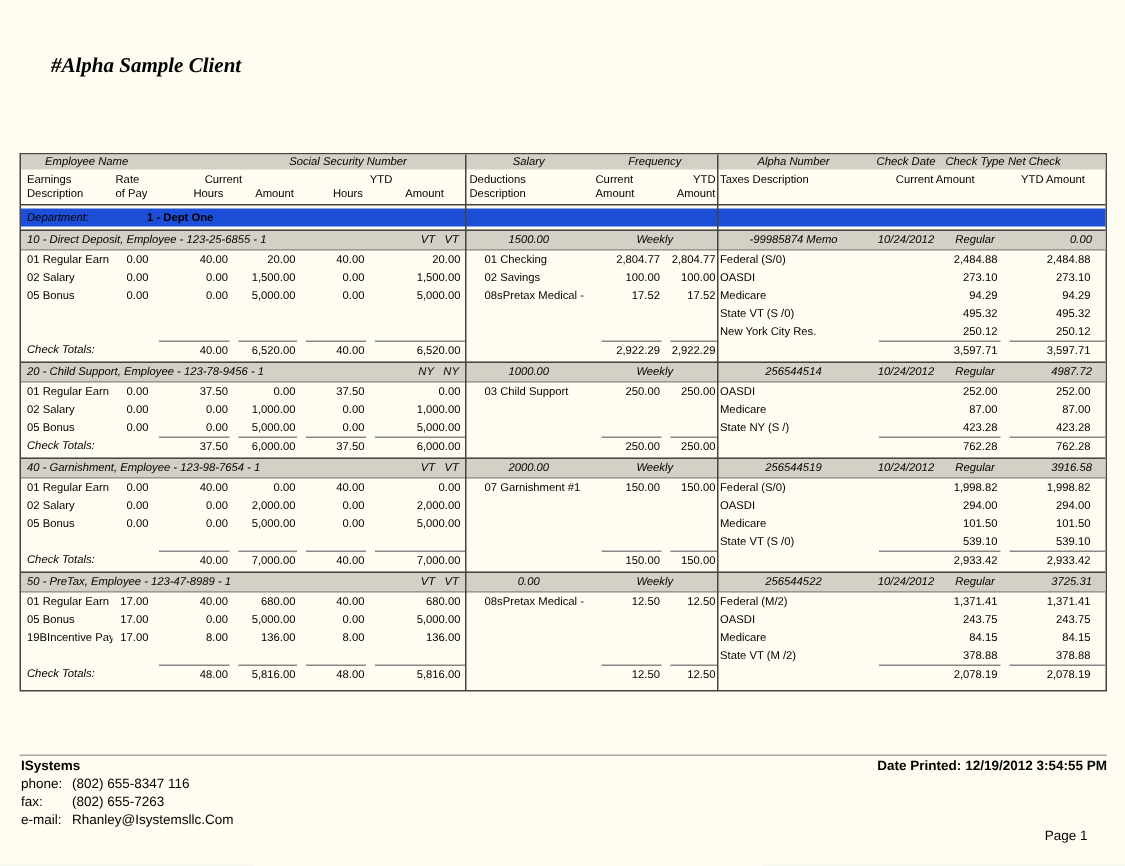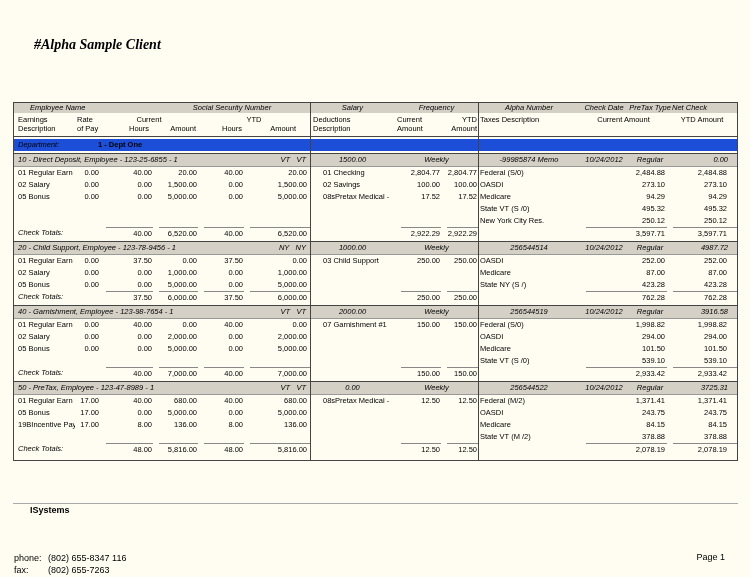--- a/index.html
+++ b/index.html
@@ -62,43 +62,43 @@
   .num{text-align:right;}
   .pr1{padding-right:1px;} .pr2{padding-right:2px;} .pr3{padding-right:3px;} .pr10{padding-right:10px;}
 
   .g-tot{display:grid;grid-template-columns:86px 53px 45px 46px 66px 85px 46px 37px 102px 87px 70px;}
   .tot-label{padding-left:4px;font-style:italic;}
   .ovl{border-top:1px solid #888;margin-left:6px;}
   .tspacer{height:5px;}
 
   
   .footer-line{position:absolute;left:13px;top:503px;width:725px;height:1px;background:#aaa;}
-  .company{position:absolute;left:30px;top:505px;font-size:9px;font-weight:bold;}
+  .company{position:absolute;left:14px;top:505px;font-size:9px;font-weight:bold;}
   .date-printed{position:absolute;left:520px;top:505px;width:218px;text-align:right;font-size:9px;font-weight:bold;}
-  .contact{position:absolute;left:14px;font-size:9px;display:grid;grid-template-columns:34px auto;width:300px;margin-top:36px;}
+  .contact{position:absolute;left:14px;font-size:9px;display:grid;grid-template-columns:34px auto;width:300px;}
   .c-phone{top:517px;} .c-fax{top:529px;} .c-email{top:541px;}
   .page-num{position:absolute;left:600px;top:552px;width:125px;text-align:right;font-size:9px;}
 </style>
 </head>
 <body>
 
 <div class="page">
 
   <div class="client-name">#Alpha Sample Client</div>
 
 
   <div class="paytable">
     <div class="row band1">
       <div class="b1l">Employee Name</div>
       <div class="b1c">Social Security Number</div>
       <div class="b1c">Salary</div>
       <div class="b1c">Frequency</div>
       <div class="b1c">Alpha Number</div>
       <div class="b1c">Check Date</div>
-      <div class="b1c">PreTax Type</div>
+      <div class="b1c">Check Type</div>
       <div class="b1r">Net Check</div>
     </div>
 
     <div class="band2">
       <div class="b2 c-edesc">
         <span>Earnings</span>
         <span>Description</span>
       </div>
       <div class="b2 c-rate">
         <span>Rate</span>
@@ -478,20 +478,24 @@
         </div>
       </div>
 
     <div class="tspacer"></div>
     <div class="vdiv vdiv1"></div>
     <div class="vdiv vdiv2"></div>
   </div>
 
   <div class="footer-line"></div>
   <div class="company">ISystems</div>
+  <div class="date-printed">
+    <span>Date Printed:</span>
+    <span>12/19/2012 3:54:55 PM</span>
+  </div>
   <div class="contact c-phone">
     <span>phone:</span>
     <span>(802) 655-8347 116</span>
   </div>
   <div class="contact c-fax">
     <span>fax:</span>
     <span>(802) 655-7263</span>
   </div>
   <div class="contact c-email">
     <span>e-mail:</span>

